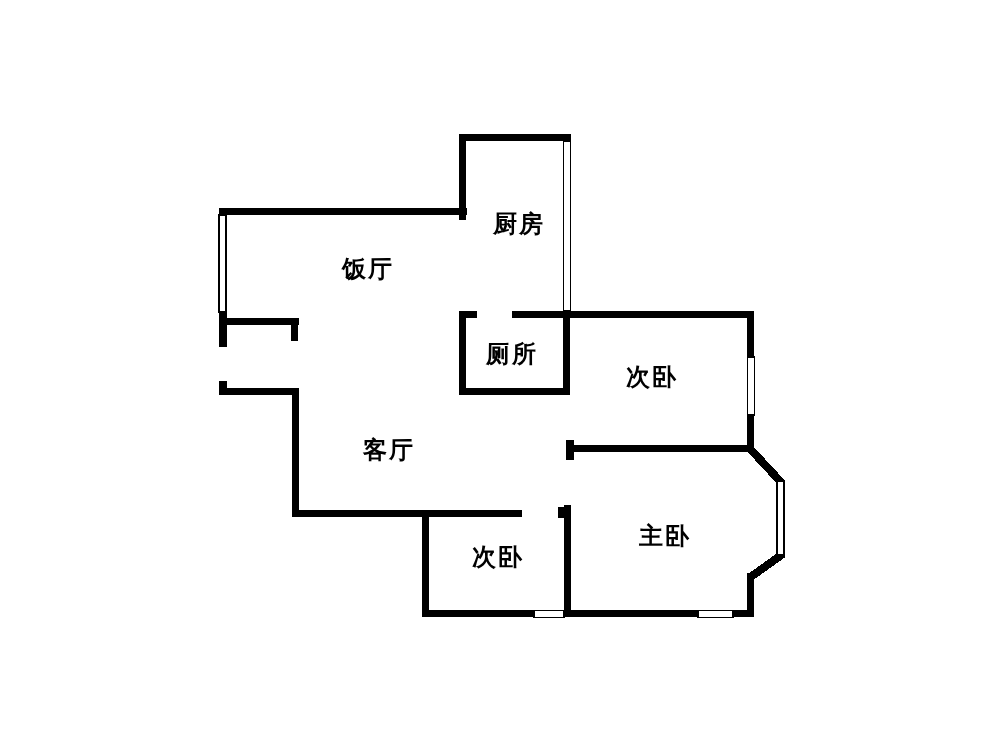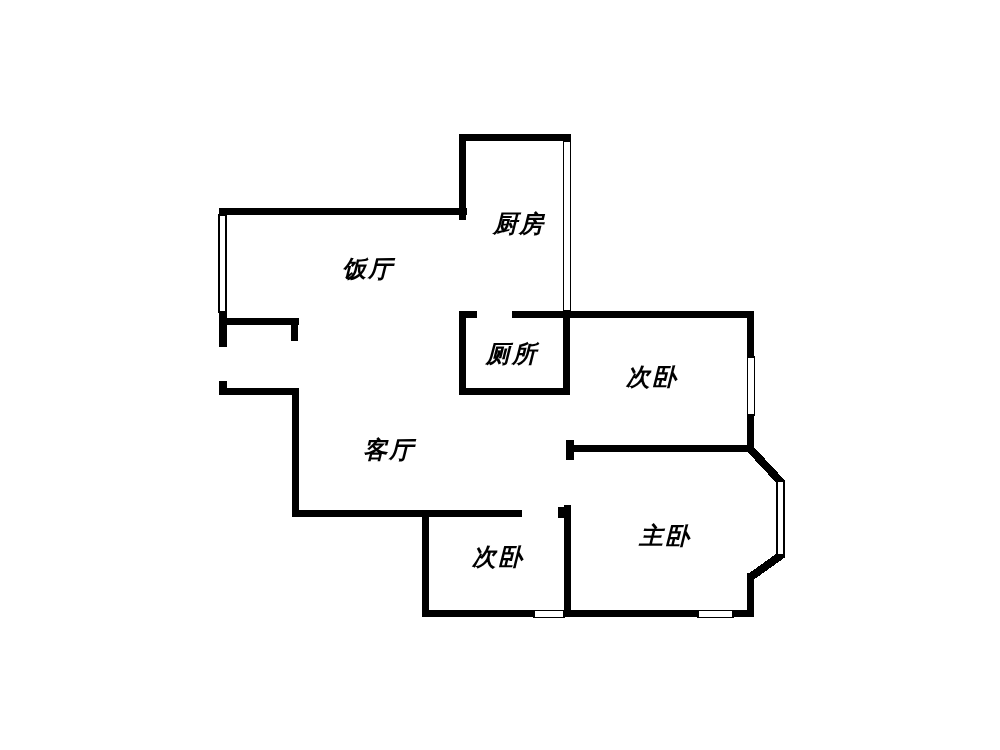--- a/index.html
+++ b/index.html
@@ -6,21 +6,20 @@
     margin: 0;
     padding: 0;
     background: #ffffff;
   }
   .stage {
     position: relative;
     width: 1000px;
     height: 750px;
     background: #0f766e;
     overflow: hidden;
-    font-style: italic;
   }
   svg { display: block; }
   .wall { fill: #000000; }
   .window { fill: #ffffff; stroke: #000000; stroke-width: 1.6px; }
   .diag { stroke: #000000; stroke-width: 8px; stroke-linecap: square; }
   .room-label {
     font-family: "DejaVu Sans", "Liberation Sans", sans-serif;
     font-weight: bold;
     font-size: 24px;
     fill: #000000;

